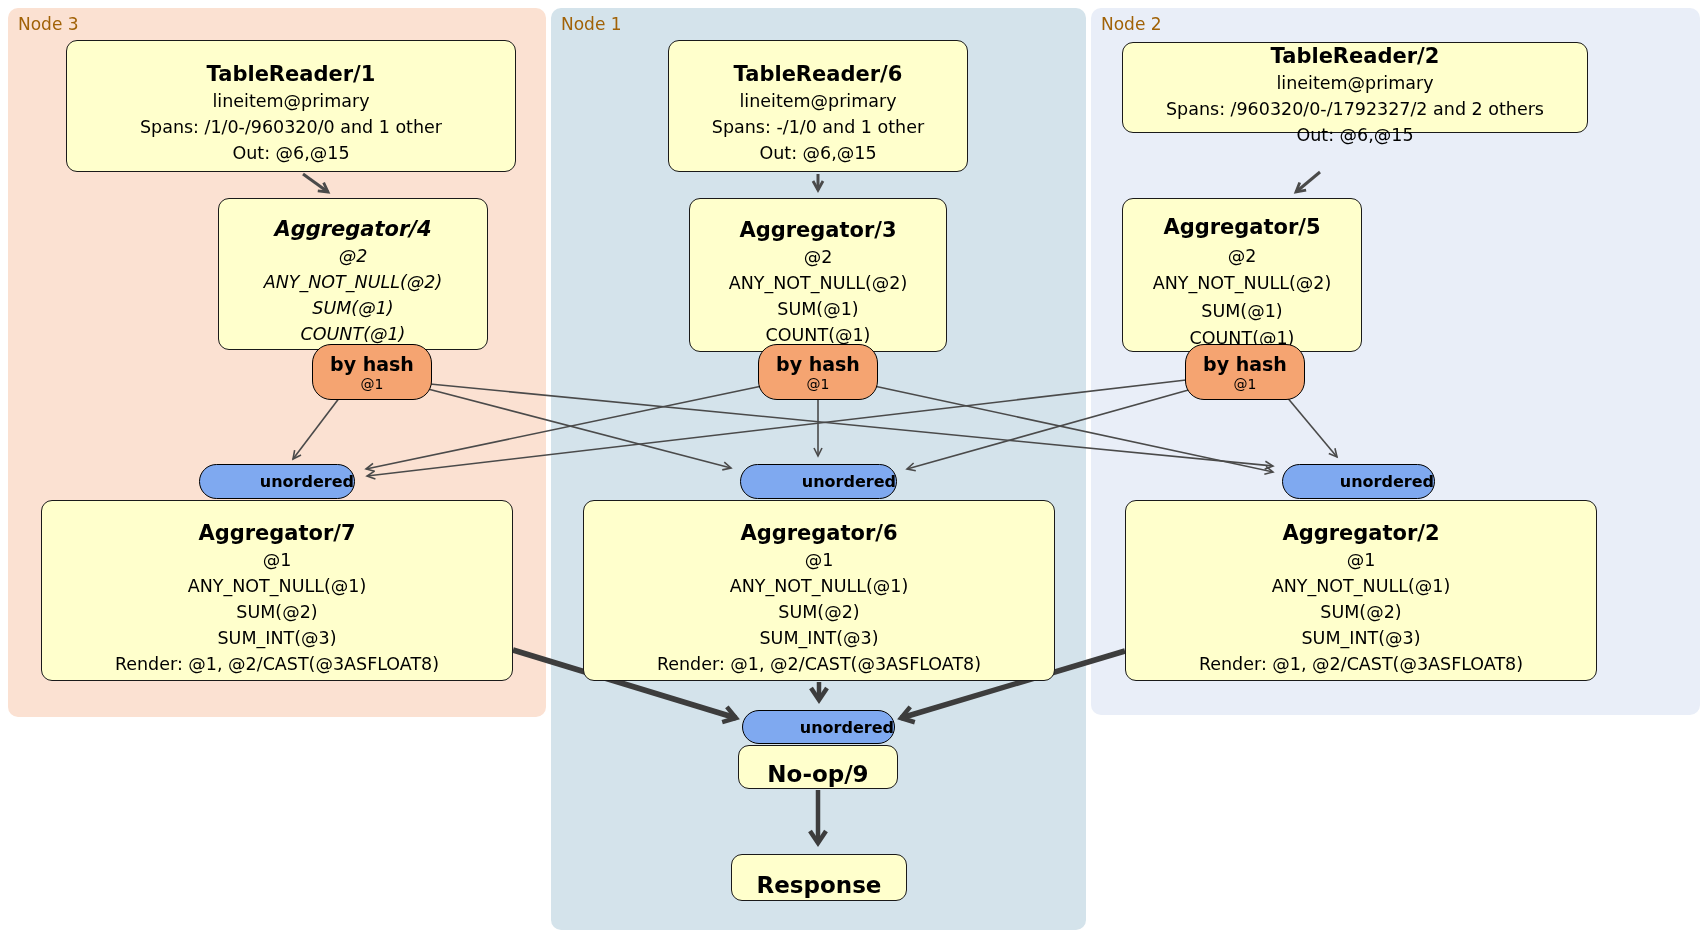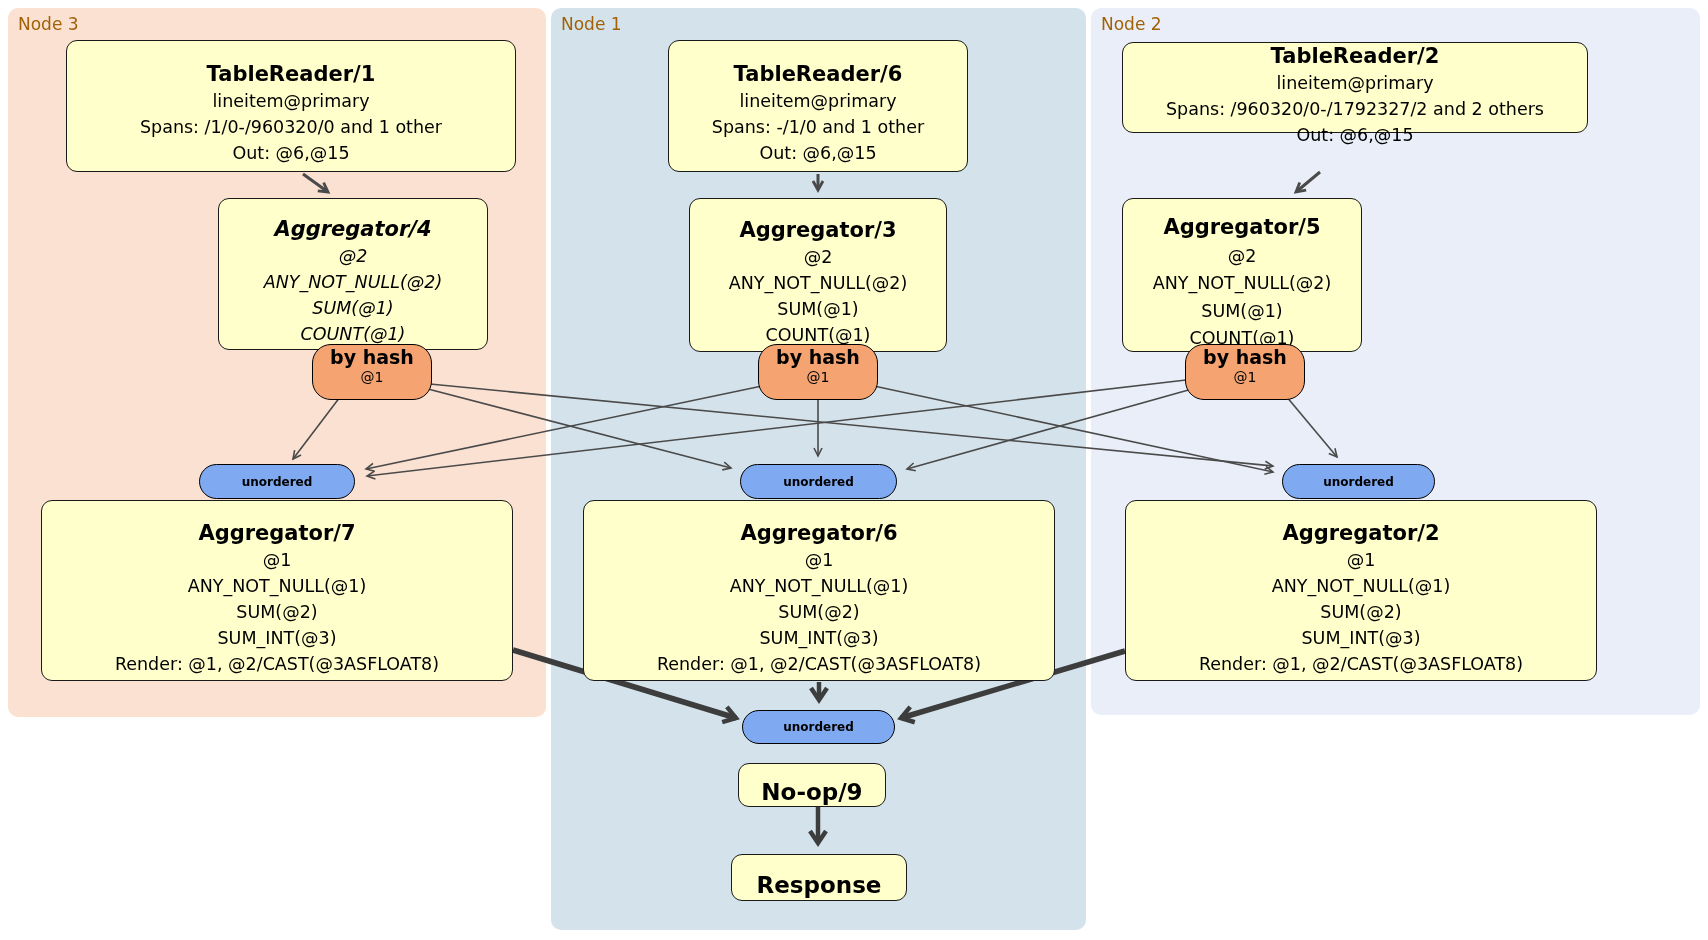--- a/index.html
+++ b/index.html
@@ -55,53 +55,54 @@
   .proc-line  { font-size: 17.5px; line-height: 26px; white-space: nowrap; }
   #b-tr1  { left: 66px;   top: 40px;  width: 450px; height: 132px; }
   #b-tr0  { left: 668px;  top: 40px;  width: 300px; height: 132px; }
   #b-tr2  { left: 1122px; top: 42px;  width: 466px; height: 91px; }
   #b-ag4  { left: 218px;  top: 198px; width: 270px; height: 152px; font-style: italic; }
   #b-ag3  { left: 689px;  top: 198px; width: 258px; height: 154px; }
   #b-ag5  { left: 1122px; top: 198px; width: 240px; height: 154px; justify-content: space-between; }
   #b-ag7  { left: 41px;   top: 500px; width: 472px; height: 181px; }
   #b-ag6  { left: 583px;  top: 500px; width: 472px; height: 181px; }
   #b-ag8  { left: 1125px; top: 500px; width: 472px; height: 181px; }
-  #b-noop { left: 738px;  top: 763px; width: 148px; height: 44px; }
+  #b-noop { left: 738px;  top: 745px; width: 160px; height: 44px; }
   #b-resp { left: 731px;  top: 854px; width: 176px; height: 47px; }
   #b-noop .proc-title, #b-resp .proc-title { font-size: 23px; }
   
   .router {
     position: absolute;
     z-index: 3;
     background: var(--router_bg);
     border: 1.8px solid #000;
     border-radius: 19px;
     display: flex;
     flex-direction: column;
     align-items: center;
+    justify-content: center;
     text-align: center;
     box-sizing: border-box;
   }
   .router-label { font-size: 19px; font-weight: bold; line-height: 24px; }
   .router-key   { font-size: 14px; line-height: 17px; }
   #o-bh3 { left: 312px;  top: 344px; width: 120px; height: 56px; }
   #o-bh1 { left: 758px;  top: 344px; width: 120px; height: 56px; }
   #o-bh2 { left: 1185px; top: 344px; width: 120px; height: 56px; }
   
   .sync {
     position: absolute;
     z-index: 3;
     background: var(--sync_bg);
     border: 1.8px solid #000;
     border-radius: 18px;
     display: flex;
     align-items: center;
-    justify-content: center;
+    justify-content: flex-end;
     box-sizing: border-box;
-    font-size: 12px;
+    font-size: 16px;
     font-weight: bold;
   }
   #o-un3 { left: 199px;  top: 464px; width: 156px; height: 35px; }
   #o-un1 { left: 740px;  top: 464px; width: 157px; height: 35px; }
   #o-un2 { left: 1282px; top: 464px; width: 153px; height: 35px; }
   #o-unf { left: 742px;  top: 710px; width: 153px; height: 34px; }
 </style>
 </head>
 <body>
 

